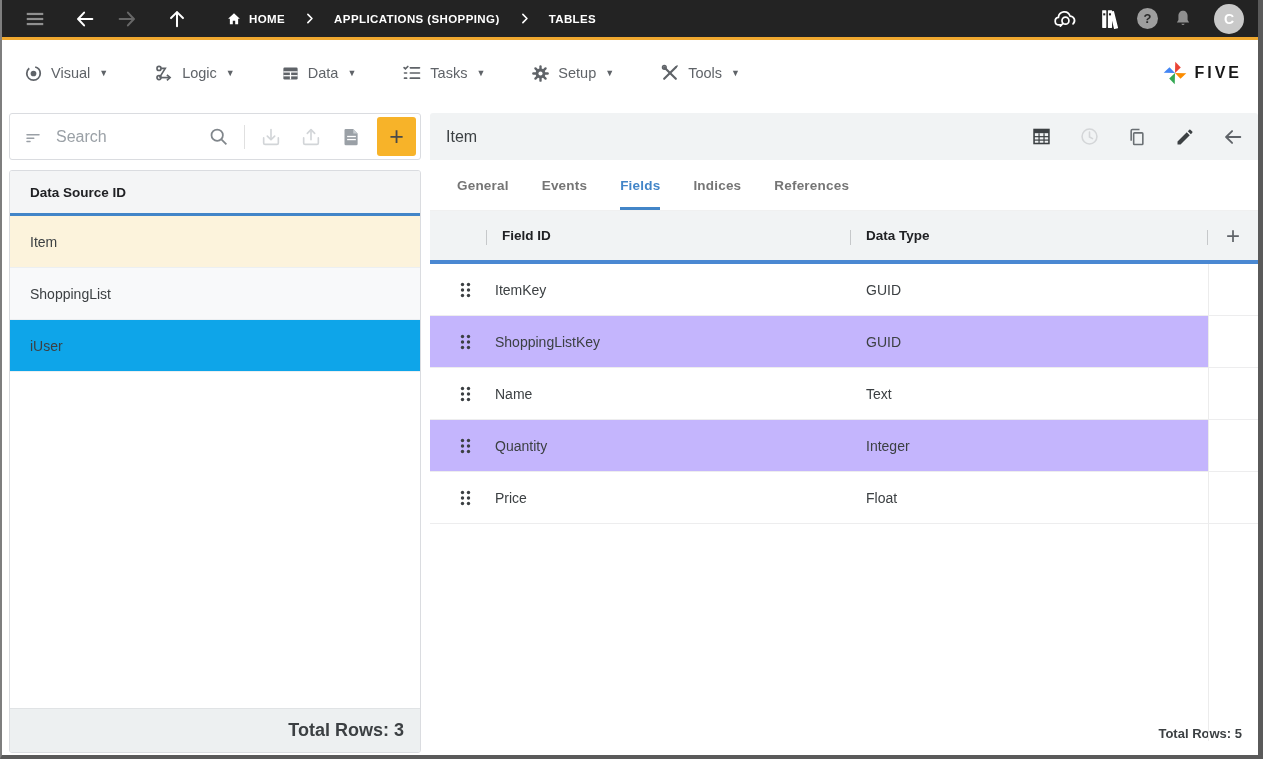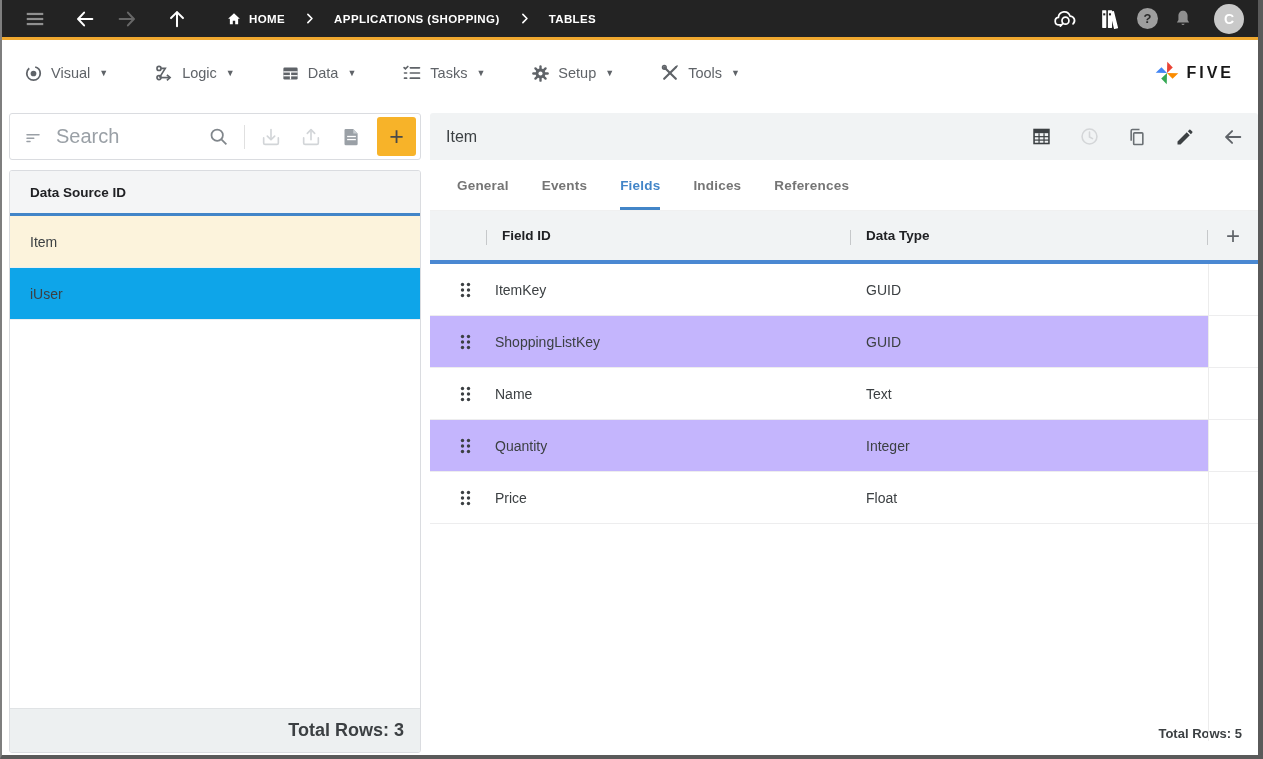--- a/index.html
+++ b/index.html
@@ -27,30 +27,30 @@
   .help-circle { width:21px; height:21px; border-radius:50%; background:#9e9e9e; color:#2a2a2a; font-weight:700; font-size:13px; display:flex; align-items:center; justify-content:center; }
   .avatar { width:30px; height:30px; border-radius:50%; background:#c9c9c9; color:#fff; font-weight:700; font-size:14px; display:flex; align-items:center; justify-content:center; margin-left:6px; }
 
   
   .menubar {
     position:absolute; left:0; top:49px; right:0; height:48px; background:#fff;
     display:flex; align-items:center; padding-left:22px; color:#5f6368;
   }
   .menu-item { display:flex; align-items:center; gap:8px; margin-right:46px; font-size:14.5px; font-weight:500; cursor:pointer; color:#5f6368; }
   .menu-caret { font-size:9px; margin-left:1px; color:#5f6368; }
-  .brand { margin-left:auto; margin-right:24px; display:flex; align-items:center; gap:6px; }
+  .brand { margin-left:auto; margin-right:16px; display:flex; align-items:center; gap:6px; }
   .brand-text { font-size:16px; font-weight:700; letter-spacing:3px; color:#181818; }
 
   
   .left-toolbar {
     position:absolute; left:7px; top:113px; width:412px; height:47px;
     border:1px solid #dadce0; border-radius:3px; background:#fff;
     display:flex; align-items:center; padding:0 4px 0 14px;
   }
-  .search-ph { color:#9aa0a6; font-size:20px; margin-left:14px; flex:0 0 auto; }
+  .search-ph { color:#9aa0a6; font-size:16px; margin-left:14px; flex:0 0 auto; }
   .lt-spacer { flex:1; }
   .lt-icon { display:flex; align-items:center; justify-content:center; width:30px; height:30px; margin:0 5px; cursor:pointer; }
   .lt-divider { width:1px; height:24px; background:#e0e0e0; margin:0 6px; }
   .plus-btn {
     width:39px; height:39px; border-radius:3px; background:var(--amber,#f7b329);
     display:flex; align-items:center; justify-content:center; cursor:pointer;
     font-size:25px; font-weight:400; color:#4a4a4a; line-height:1; margin-left:6px;
   }
 
   .left-list {
@@ -346,20 +346,23 @@
     </span>
     <span class="plus-btn">+</span>
   </div>
 
   <div class="left-list">
     <div class="list-header">
       <span>Data Source ID</span>
     </div>
     <div class="list-row selected">
       <span>Item</span>
+    </div>
+    <div class="list-row alt">
+      <span>ShoppingList</span>
     </div>
     <div class="list-row">
       <span>iUser</span>
     </div>
     <div class="list-fill"></div>
     <div class="list-footer">
       <span>Total Rows: 3</span>
     </div>
   </div>
 

